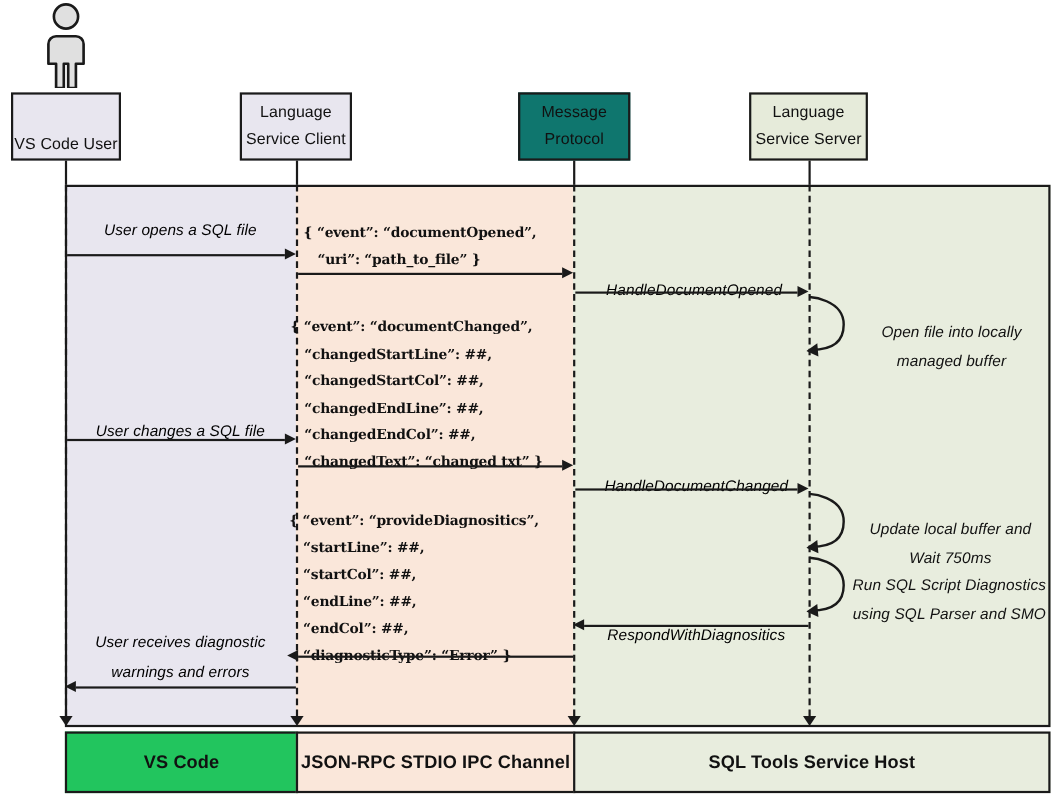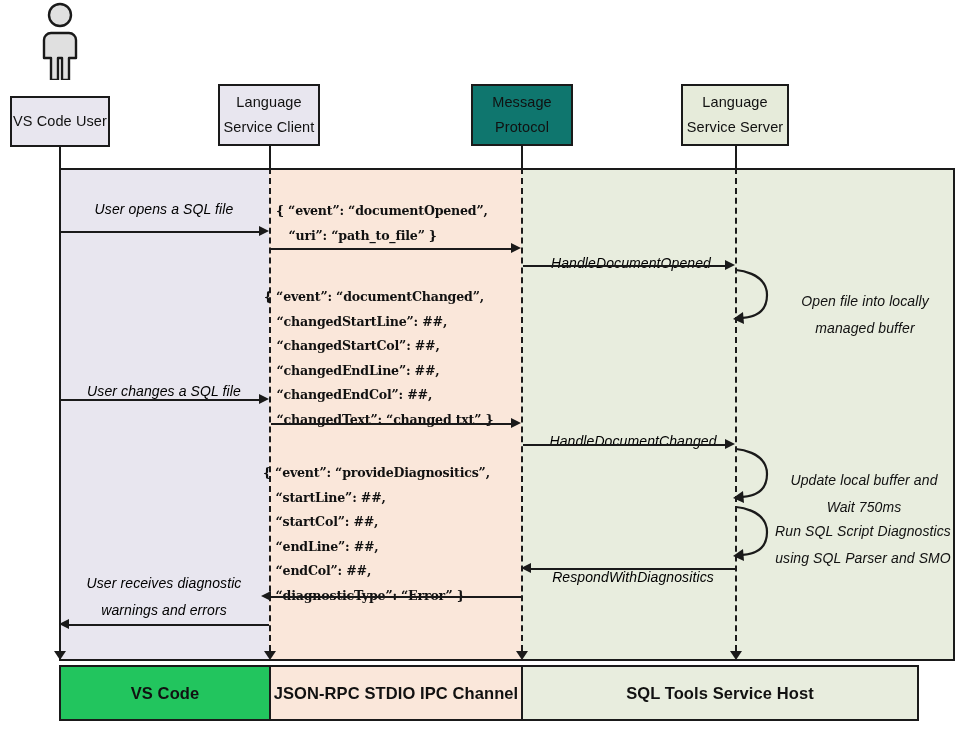--- a/index.html
+++ b/index.html
@@ -167,21 +167,21 @@
   <svg class="actor-icon" viewBox="0 0 56 78">
     <circle cx="28" cy="13" r="11" fill="#e0e0e0" stroke="#1a1a1a" stroke-width="2.4"></circle>
     <path d="M12 38 a7 7 0 0 1 7-7 h18 a7 7 0 0 1 7 7 v18 h-7 v22 h-7 v-22 h-4 v22 h-7 v-22 h-7 z" fill="#e0e0e0" stroke="#1a1a1a" stroke-width="2.4" stroke-linejoin="round"></path>
   </svg>
 
   <div class="band lavender" style="left:59px; top:168px; width:210px; height:493px;"></div>
   <div class="band peach" style="left:269px; top:168px; width:252px; height:493px;"></div>
   <div class="band green" style="left:521px; top:168px; width:434px; height:493px;"></div>
   <div class="band-outline" style="left:59px; top:168px; width:896px; height:493px;"></div>
 
-  <div class="participant vscode" style="left:10px; top:96px; width:100px; height:51px;">
+  <div class="participant vscode" style="left:10px; top:84px; width:100px; height:62px;justify-content:flex-end;">
     <div>VS Code User</div>
   </div>
 
   <div class="participant client" style="left:218px; top:84px; width:102px; height:62px;">
     <div>Language</div>
     <div>Service Client</div>
   </div>
 
   <div class="participant protocol" style="left:471px; top:84px; width:102px; height:62px;">
     <div>Message</div>
@@ -279,17 +279,17 @@
 warnings and errors</div>
   <div class="msg-line" style="left:69px; top:624px; width:200px;"></div>
   <div class="arrowhead-left" style="left:59px; top:619px;"></div>
 
   <div class="footer-box lavender" style="left:59px; top:665px; width:212px; height:56px;">
     <span>VS Code</span>
   </div>
   <div class="footer-box peach" style="left:269px; top:665px; width:254px; height:56px;">
     <span>JSON-RPC STDIO IPC Channel</span>
   </div>
-  <div class="footer-box green" style="left:521px; top:665px; width:398px; height:56px;">
+  <div class="footer-box green" style="left:521px; top:665px; width:434px; height:56px;">
     <span>SQL Tools Service Host</span>
   </div>
 
 </div>
 
 </body></html>

